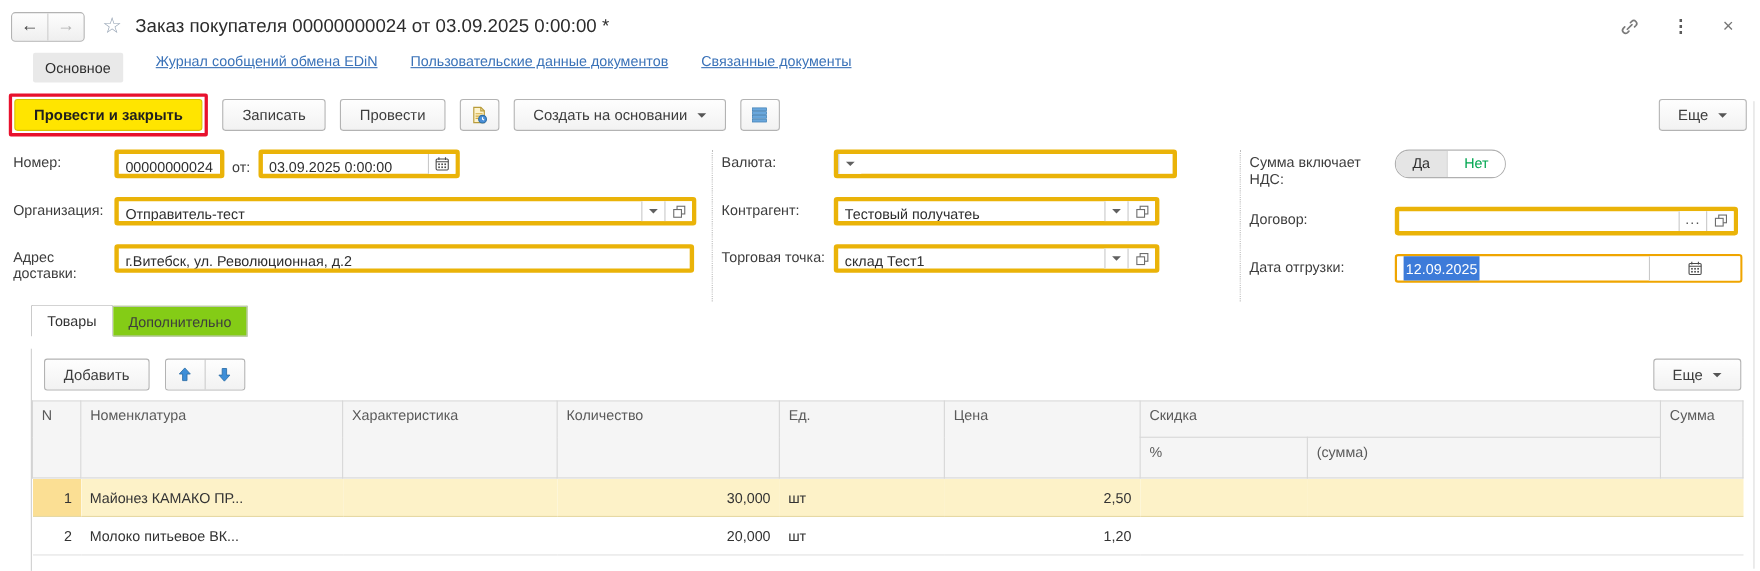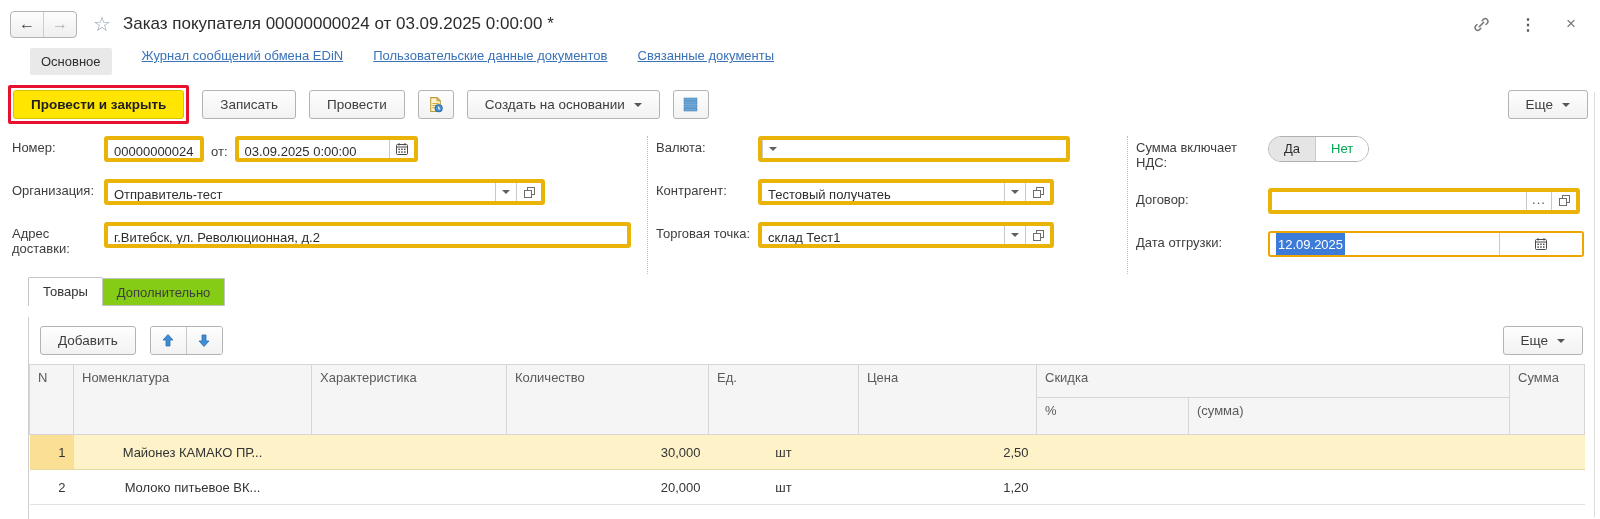--- a/index.html
+++ b/index.html
@@ -72,21 +72,21 @@
   
   .panel{position:absolute;left:28px;right:17px;top:317px;bottom:0;border-left:1px solid #cfcfcf;}
   .gridbar{display:flex;align-items:center;gap:14px;padding:9px 0 9px 11px;}
   .updown{display:flex;border:1px solid #b3b3b3;border-radius:3px;overflow:hidden;height:29px;box-sizing:border-box;}
   .udseg{width:35px;display:flex;align-items:center;justify-content:center;background:linear-gradient(#fefefe,#f2f2f2);}
   .udseg + .udseg{border-left:1px solid #c9c9c9;}
 
   table.grid{border-collapse:collapse;width:1555px;table-layout:fixed;}
   .grid th{background:#f5f5f5;border:1px solid #d6d6d6;color:#5a5a5a;font-weight:normal;
            text-align:left;padding:5px 8px;vertical-align:top;}
-  .grid td{padding:10px 8px 9px 8px;border-bottom:1px solid #e2e2e2;white-space:nowrap;overflow:hidden;text-align:center;}
+  .grid td{padding:10px 8px 9px 8px;border-bottom:1px solid #e2e2e2;white-space:nowrap;overflow:hidden;}
   .grid .num{text-align:right;}
   .grid tr.sel td{background:#fdf2c8;border-bottom-color:#e6d9a4;}
   .grid tr.sel td.ncell{background:#fbdf94;}
   .scrolltrack{position:absolute;right:5px;top:92px;bottom:2px;width:1px;background:#dcdcdc;}
 
   svg{display:block;}
 </style>
 </head>
 <body>
 
@@ -184,21 +184,21 @@
                     <rect x="6.2" y="9.3" width="1.5" height="1.5"></rect>
                     <rect x="9" y="9.3" width="1.5" height="1.5"></rect>
                 </g>
               </svg>
             </div>
           </div>
         </div>
       </div>
       <div class="frow">
         <div class="flabel">Организация:</div>
-        <div class="fld" style="width:441px;">
+        <div class="fld" style="width:529px;">
           <div class="ftext">Отправитель-тест</div>
           <div class="fbtn">
               <span class="car"></span>
             </div>
           <div class="fbtn wide">
             <svg width="13" height="13" viewBox="0 0 13 13">
               <rect x="4.5" y="1.5" width="7" height="7" fill="#fff" stroke="#6d6d6d"></rect>
               <rect x="1.5" y="4.5" width="7" height="7" fill="#fff" stroke="#6d6d6d"></rect>
             </svg>
           </div>

